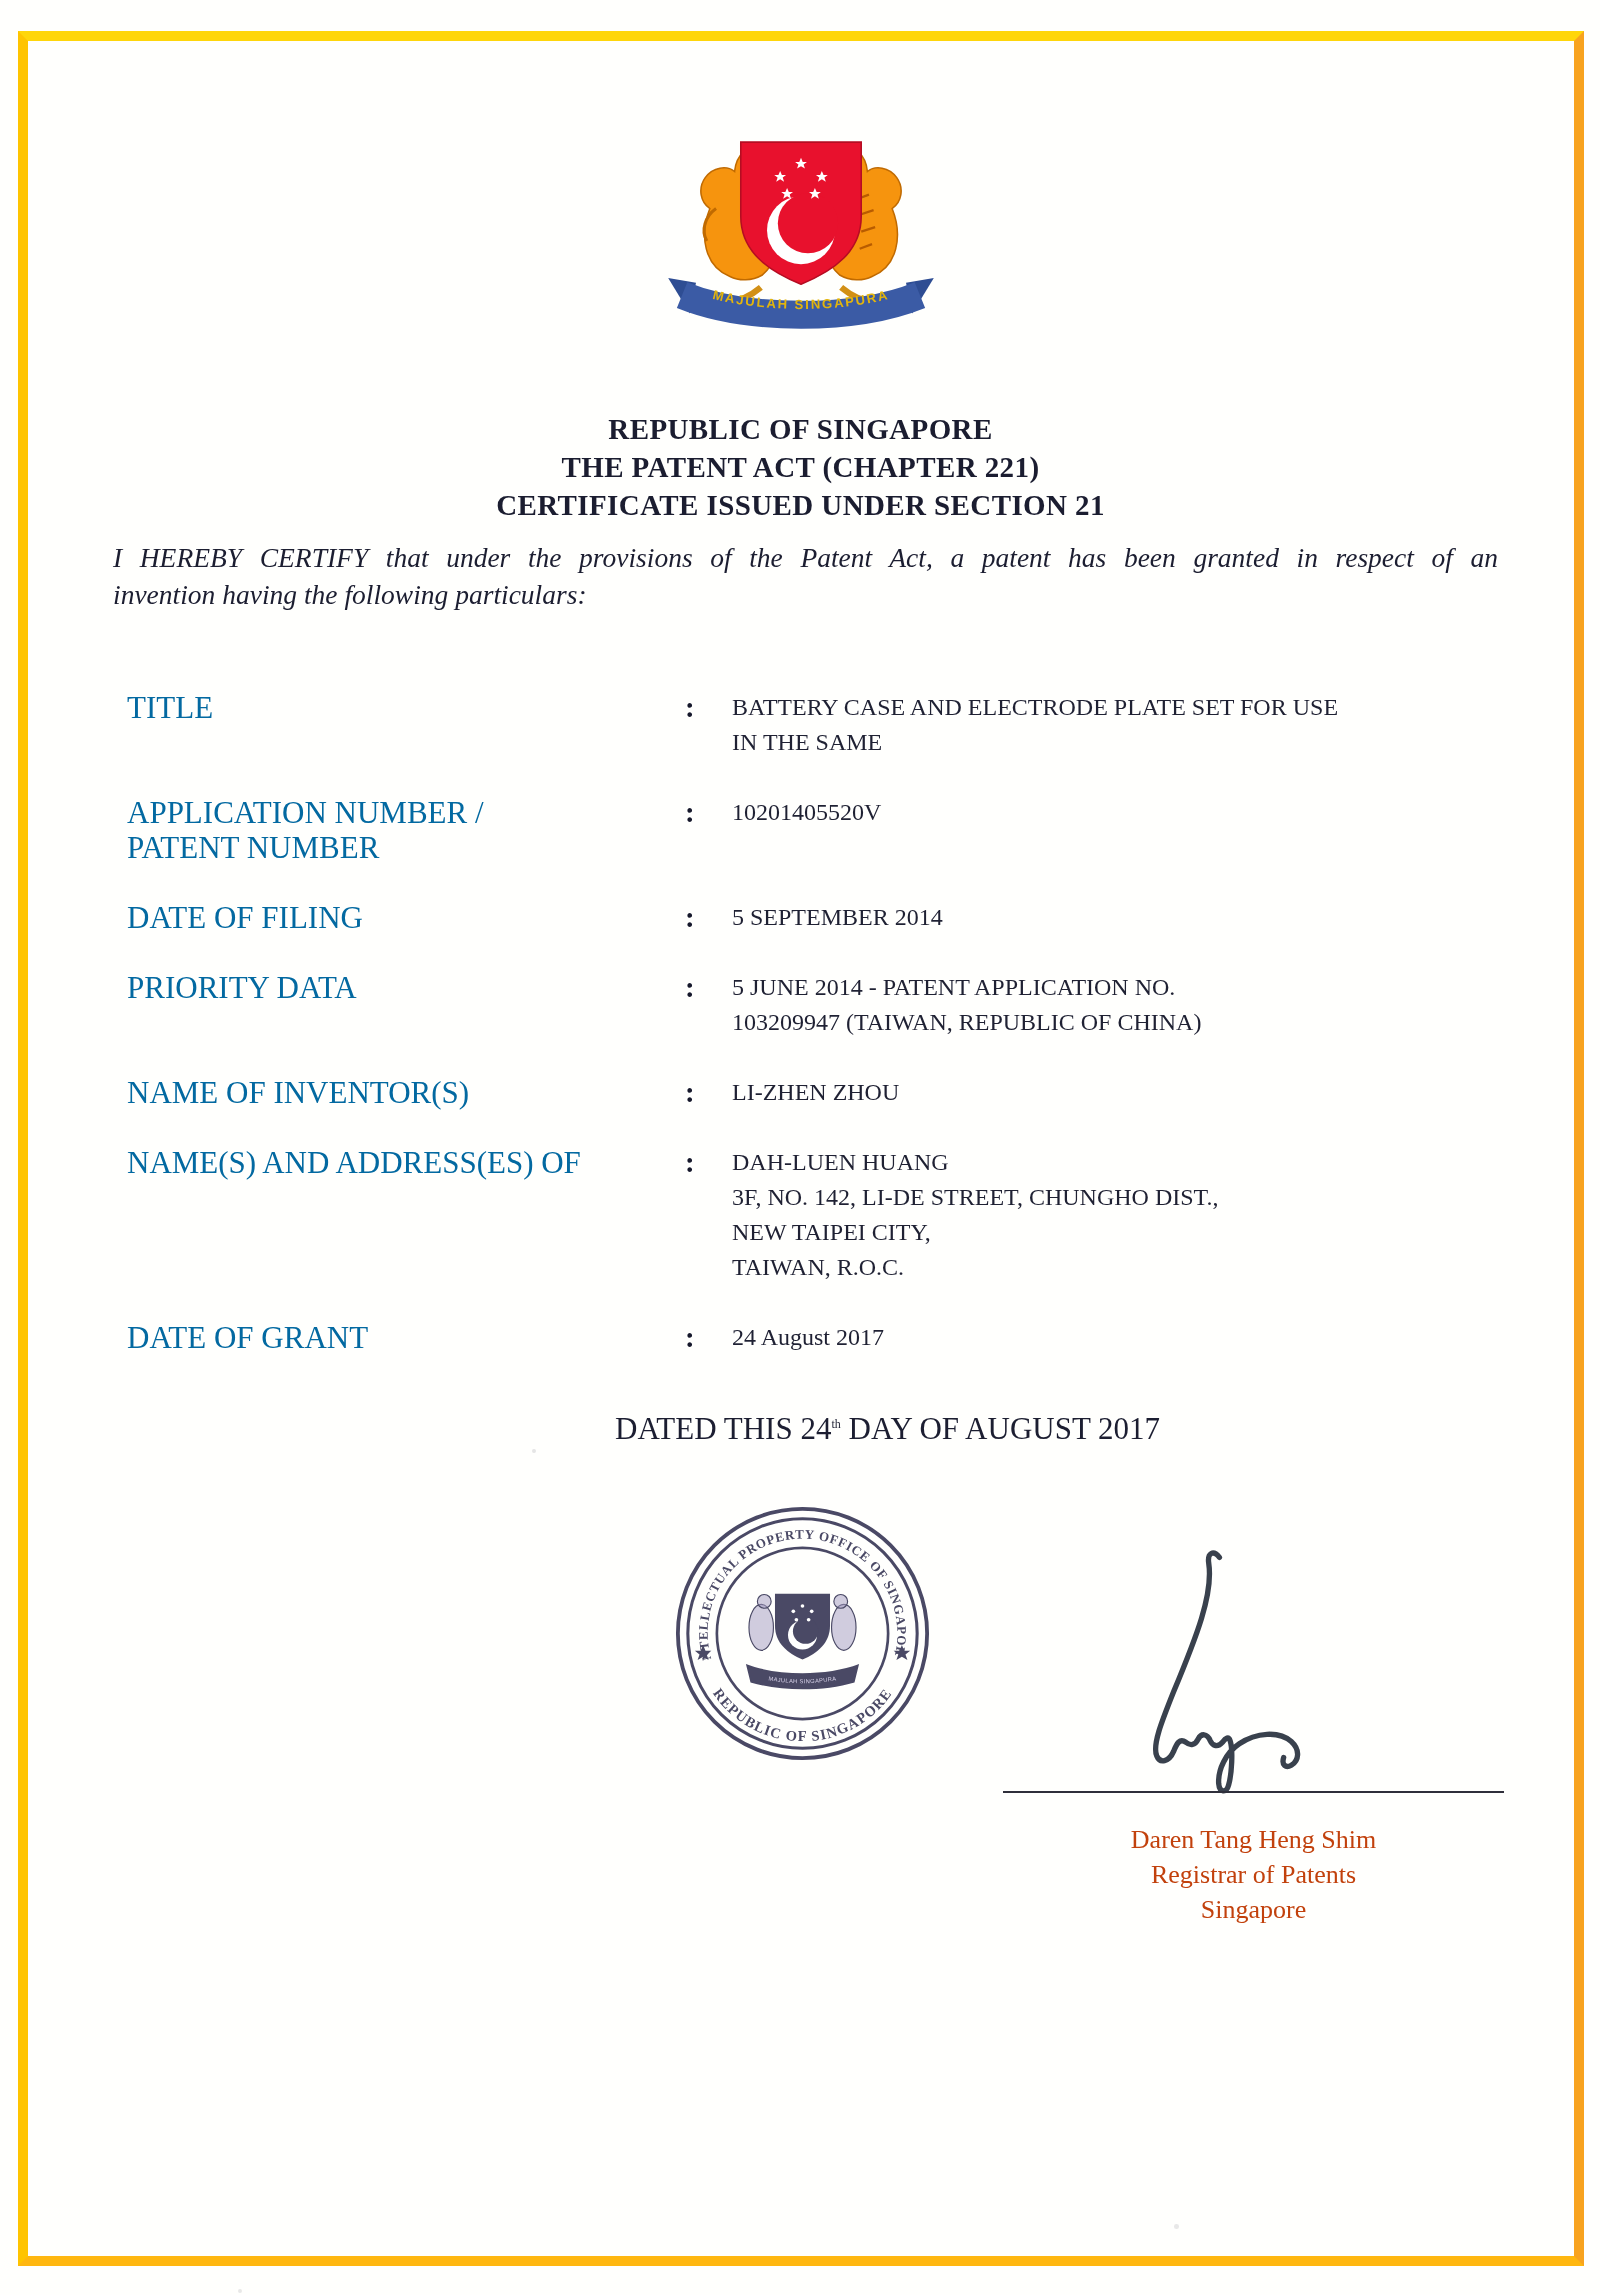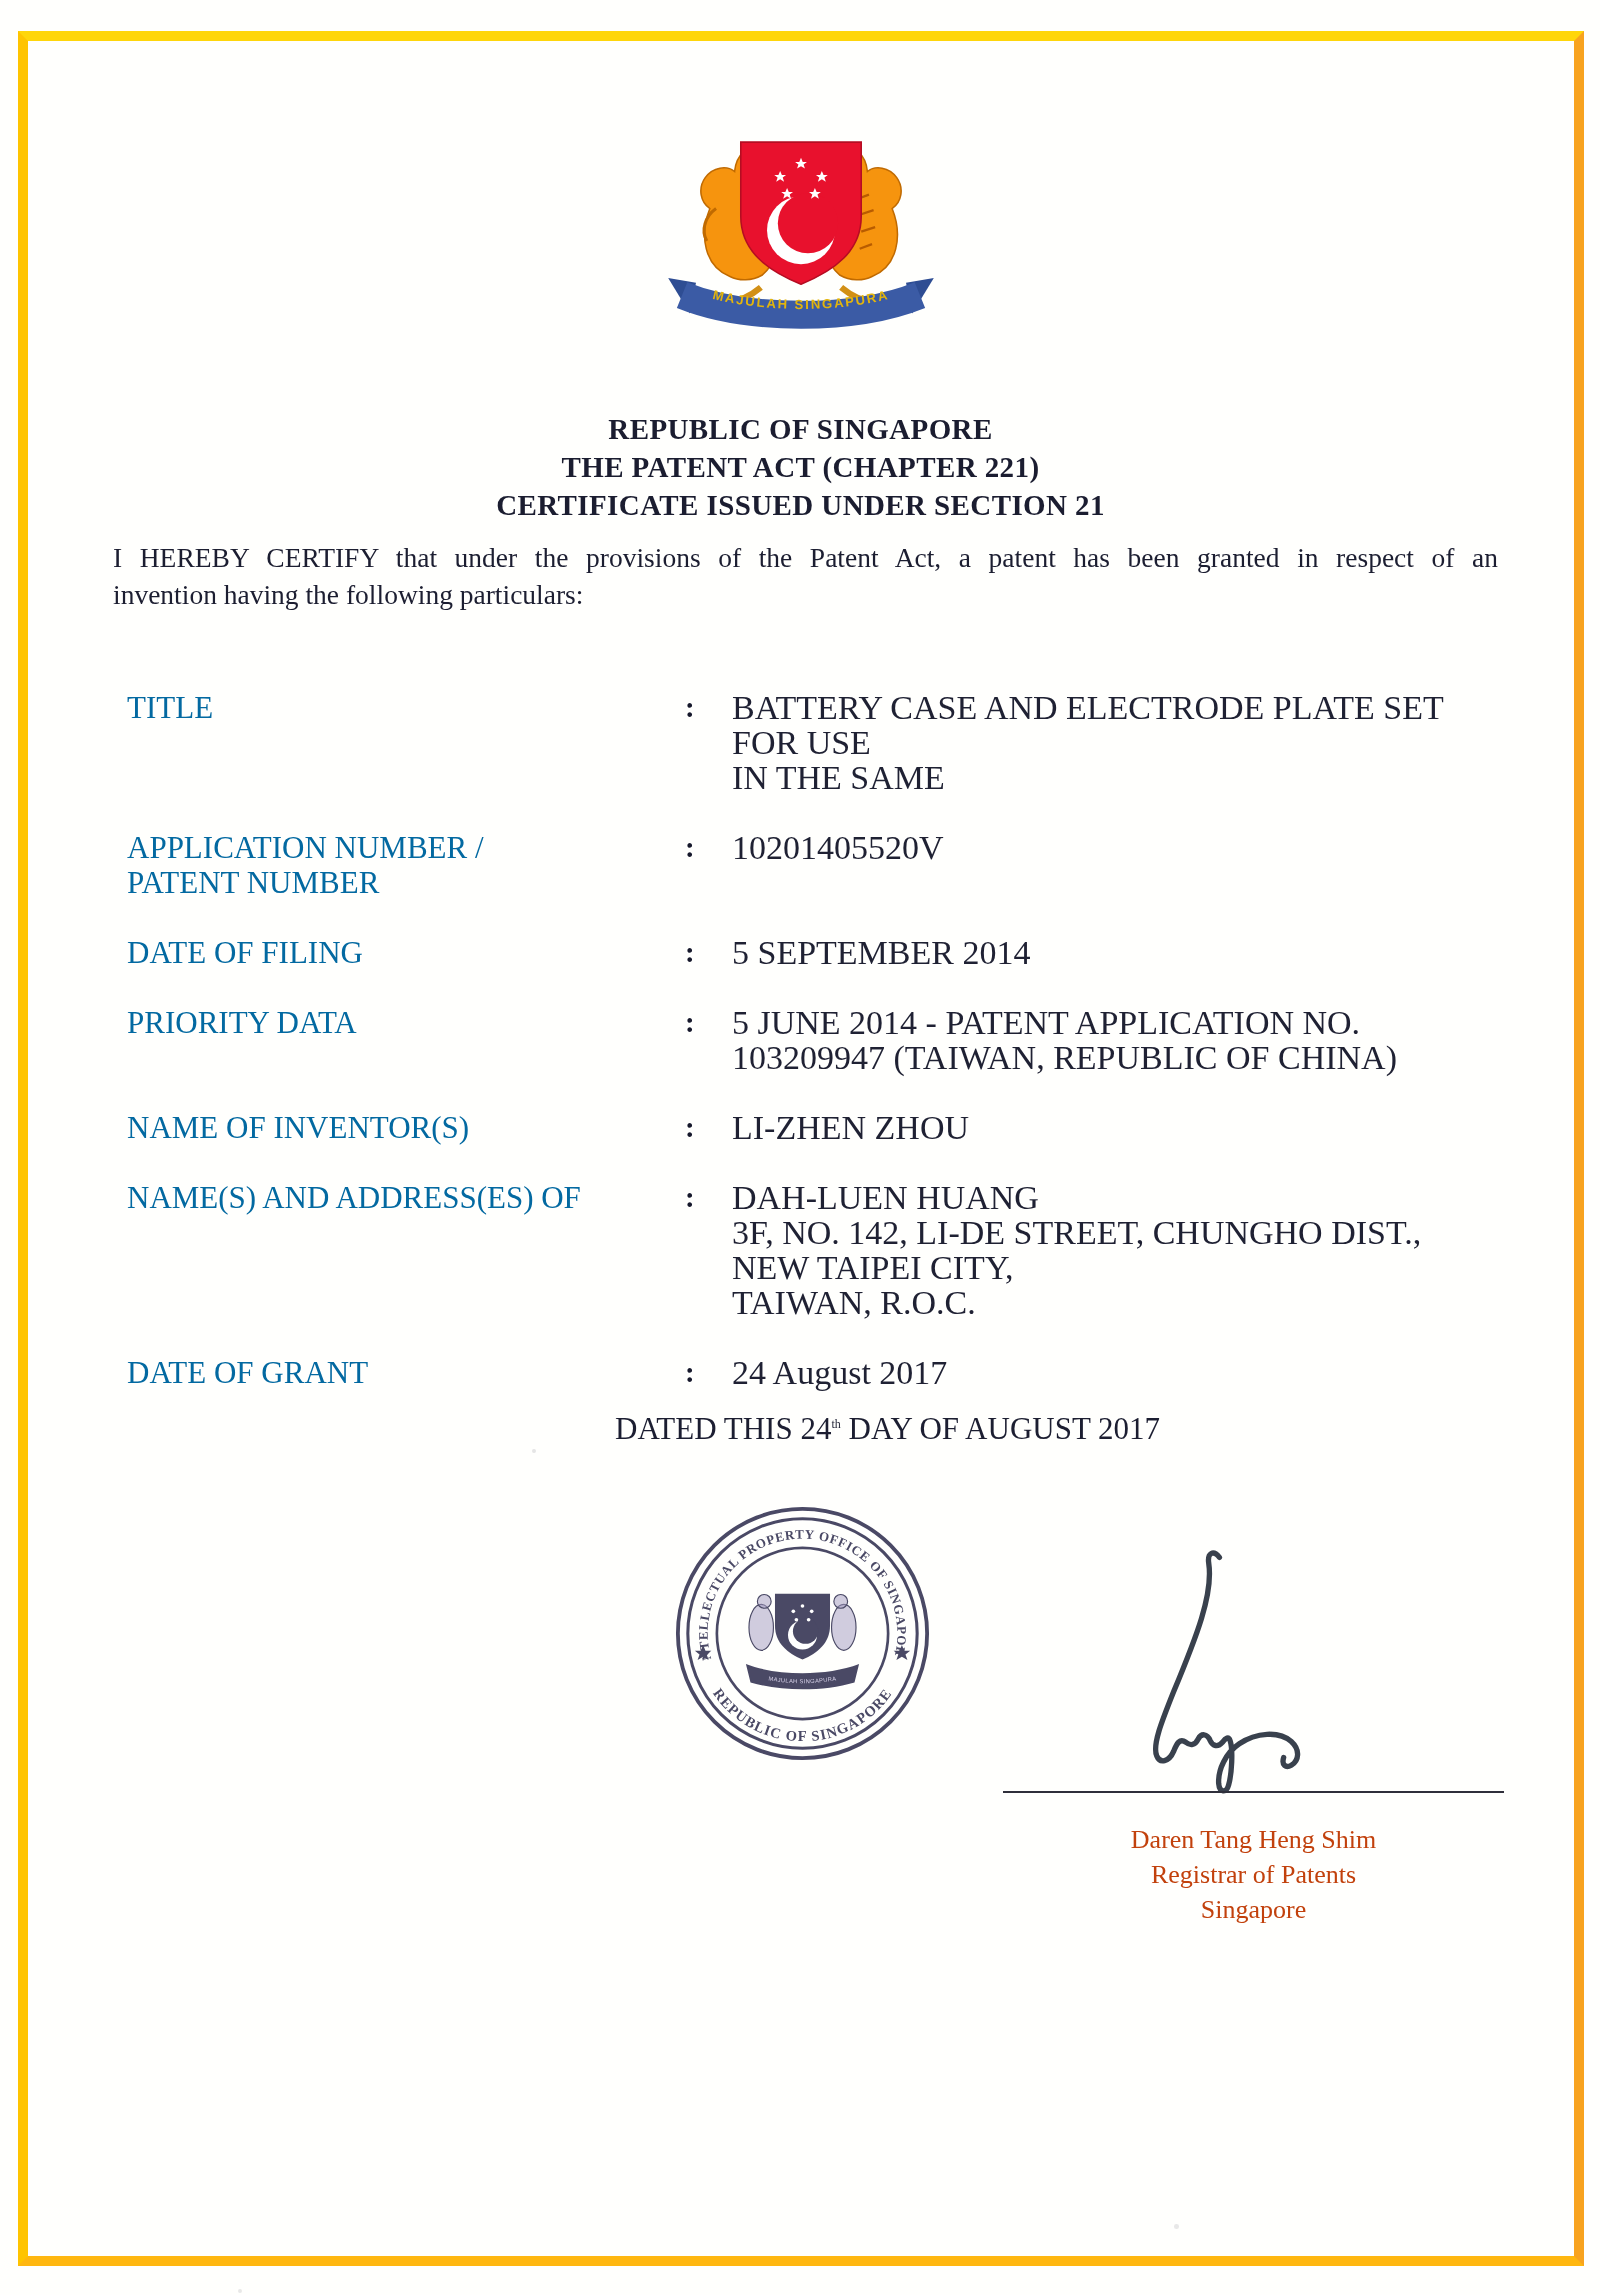--- a/index.html
+++ b/index.html
@@ -21,28 +21,28 @@
     pointer-events:none;
   }
   .crest-wrap{position:absolute;left:662px;top:92px;width:278px;height:264px;}
   .header-block{
     position:absolute;left:0;top:410px;width:1601px;
     text-align:center;font-weight:bold;font-size:29px;line-height:38px;
     color:#1b1d30;letter-spacing:0.4px;
   }
   .certify{
     position:absolute;left:113px;top:539px;width:1385px;
-    font-size:27.5px;line-height:37px;color:#1c1e31;
+    font-style:italic;font-size:27.5px;line-height:37px;color:#1c1e31;
   }
   .certify .jline{text-align:justify;text-align-last:justify;}
   .fields{position:absolute;left:115px;top:690px;width:1387px;}
   .field-row{display:flex;margin-bottom:35px;}
   .field-label{width:558px;flex:none;font-weight:normal;font-size:31px;line-height:35px;color:#0369a1;margin-left:12px;}
   .field-colon{width:47px;flex:none;font-weight:bold;font-size:29px;line-height:35px;color:#16182b;}
-  .field-value{flex:1;font-size:34px;line-height:35px;color:#1f2133;}
+  .field-value{flex:1;font-size:24px;line-height:35px;color:#1f2133;}
   .dated{
     position:absolute;left:615px;top:1410px;width:581px;
     font-size:31px;line-height:37px;color:#1c1e31;white-space:nowrap;
   }
   .dated sup{font-size:12px;vertical-align:super;line-height:0;margin-top:36px;}
   .seal-wrap{position:absolute;left:671px;top:1502px;width:263px;height:263px;}
   .sig-svg{position:absolute;left:1062px;top:1545px;width:321px;height:260px;}
   .sig-line{position:absolute;left:1003px;top:1791px;width:501px;height:2.3px;background:#2f2f3a;}
   .signatory{
     position:absolute;left:1003px;top:1822px;width:501px;

